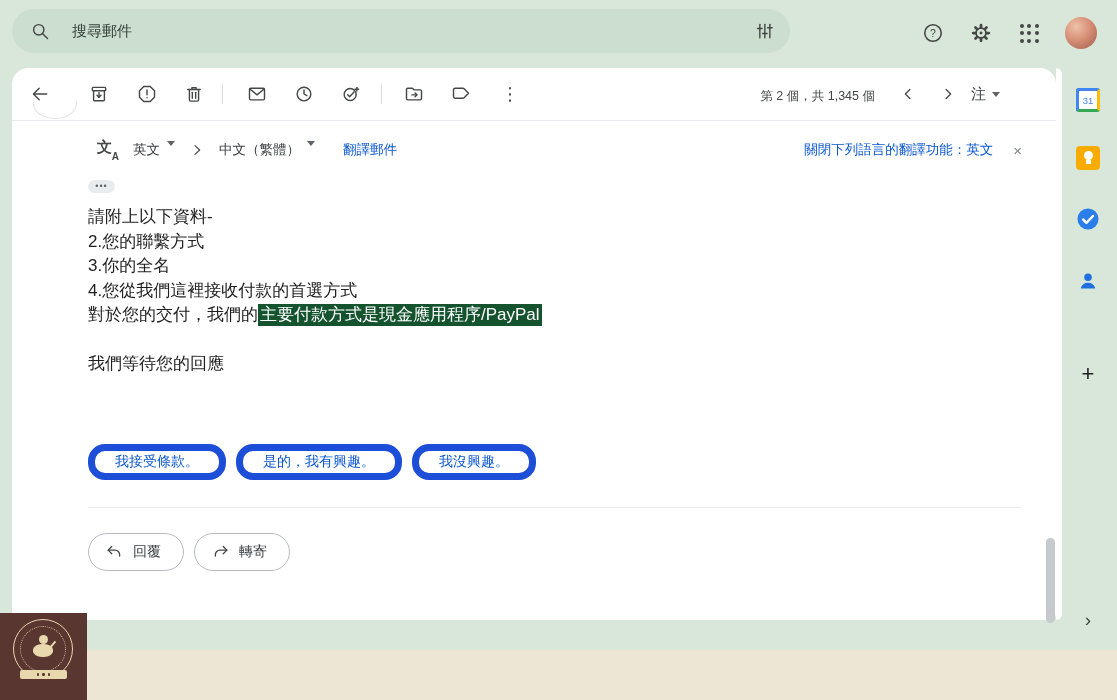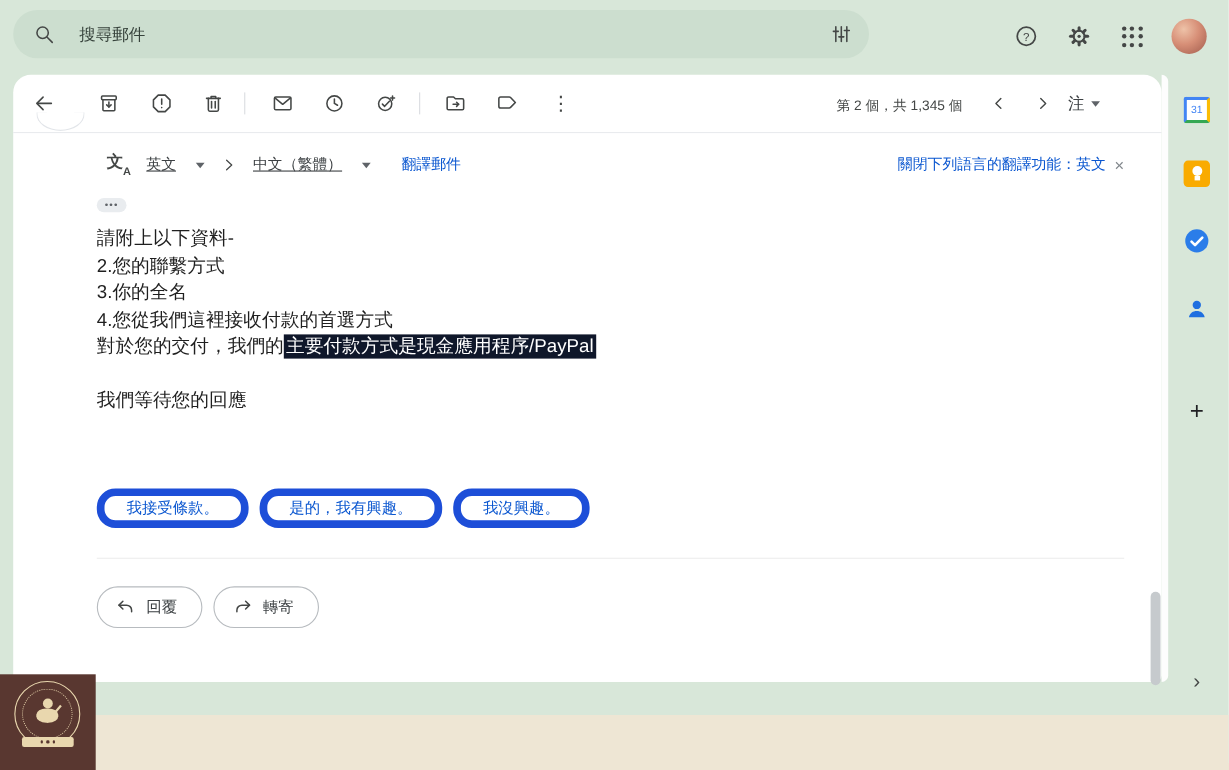--- a/index.html
+++ b/index.html
@@ -34,32 +34,32 @@
   .pg-prev { left:879px; } .pg-next { left:919px; }
   .imtool { position:absolute; left:953px; top:9px; height:34px; display:flex; align-items:center; gap:6px; padding:0 6px; background:transparent; border:none; cursor:pointer; }
   .imtool .lbl { font-size:15px; color:#3c4043; }
   .caret { width:0; height:0; border-left:4px solid transparent; border-right:4px solid transparent; border-top:5px solid #5f6368; display:inline-block; }
 
   
   .tr-row { position:absolute; left:85px; top:63px; height:38px; display:flex; align-items:center; gap:8px; }
   .tr-glyph { position:relative; width:22px; height:20px; color:#444746; }
   .tr-glyph .m { position:absolute; left:0; top:-2px; font-size:15px; font-weight:bold; }
   .tr-glyph .s { position:absolute; right:0; bottom:-2px; font-size:10px; font-weight:bold; }
-  .lang-btn { display:flex; align-items:center; gap:18px; background:transparent; border:none; cursor:pointer;
-    font-size:13.5px; color:#3c4043; padding:4px 6px;text-decoration:underline; }
+  .lang-btn { display:flex; gap:7px; background:transparent; border:none; cursor:pointer;
+    font-size:13.5px; color:#3c4043; padding:4px 6px; }
   .link { font-size:13.5px; color:#0b57d0; background:transparent; border:none; cursor:pointer; }
-  .dismiss { position:absolute; right:34px; top:63px; height:38px; display:flex; align-items:center; gap:8px; }
+  .dismiss { position:absolute; right:34px; top:63px; height:38px; display:flex; align-items:center; gap:20px; }
   .dismiss .x { font-size:15px; color:#80868b; cursor:pointer; }
 
   
   .trim-pill { position:absolute; left:76px; top:112px; width:27px; height:13px; border-radius:7px;
     background:#e9ecef; border:none; color:#5f6368; font-size:9px; line-height:11px; letter-spacing:1px; text-align:center; cursor:pointer; }
   .mail-body { position:absolute; left:76px; top:137px; font-family:Liberation Sans, sans-serif;
     font-size:17px; line-height:24.5px; color:#1f1f1f; }
-  .mail-body .hl { background:#0f172a; color:#fff; padding:1px 2px 2px 2px; }
+  .mail-body .hl { background:#14532d; color:#fff; padding:1px 2px 2px 2px; }
   .spacer { height:24.5px; }
 
   .chips { position:absolute; left:76px; top:376px; display:flex; gap:10px; }
   .chip { height:36px; padding:0 20px; border:7px solid #1d4ed8; border-radius:17px; background:#fff;
     color:#0b57d0; font-size:14px; cursor:pointer; display:flex; align-items:center; }
 
   .divider2 { position:absolute; left:76px; top:439px; width:934px; height:1px; background:#ededed; }
 
   .act-row { position:absolute; left:76px; top:465px; display:flex; gap:10px; }
   .act-btn { height:38px; padding:0 22px 0 16px; border:1px solid #b7bbbf; border-radius:19px; background:#fff;

